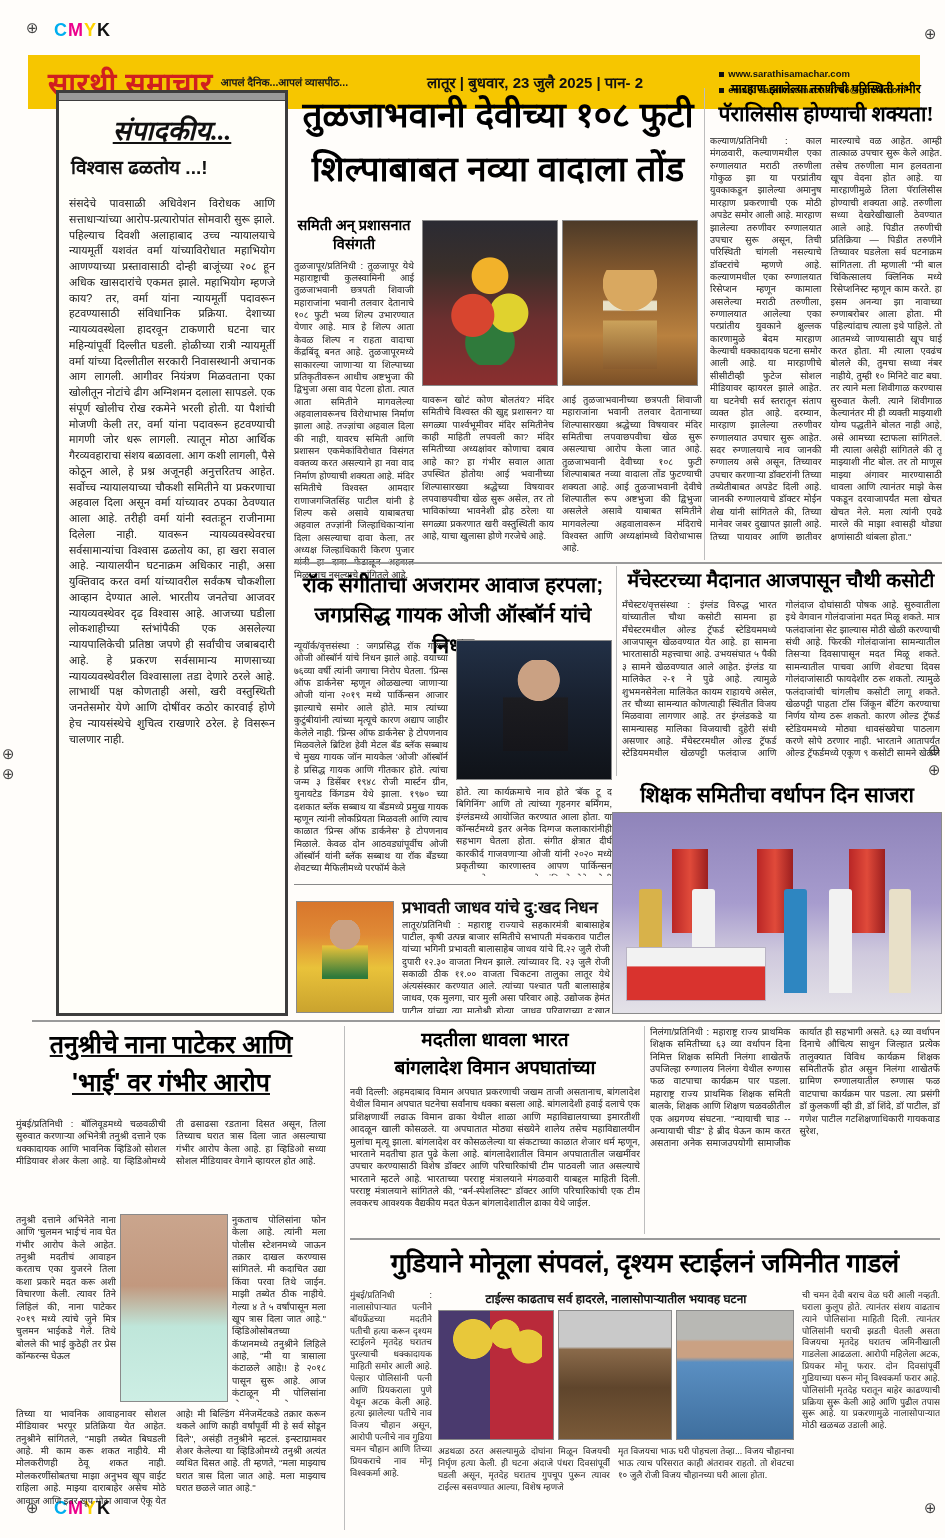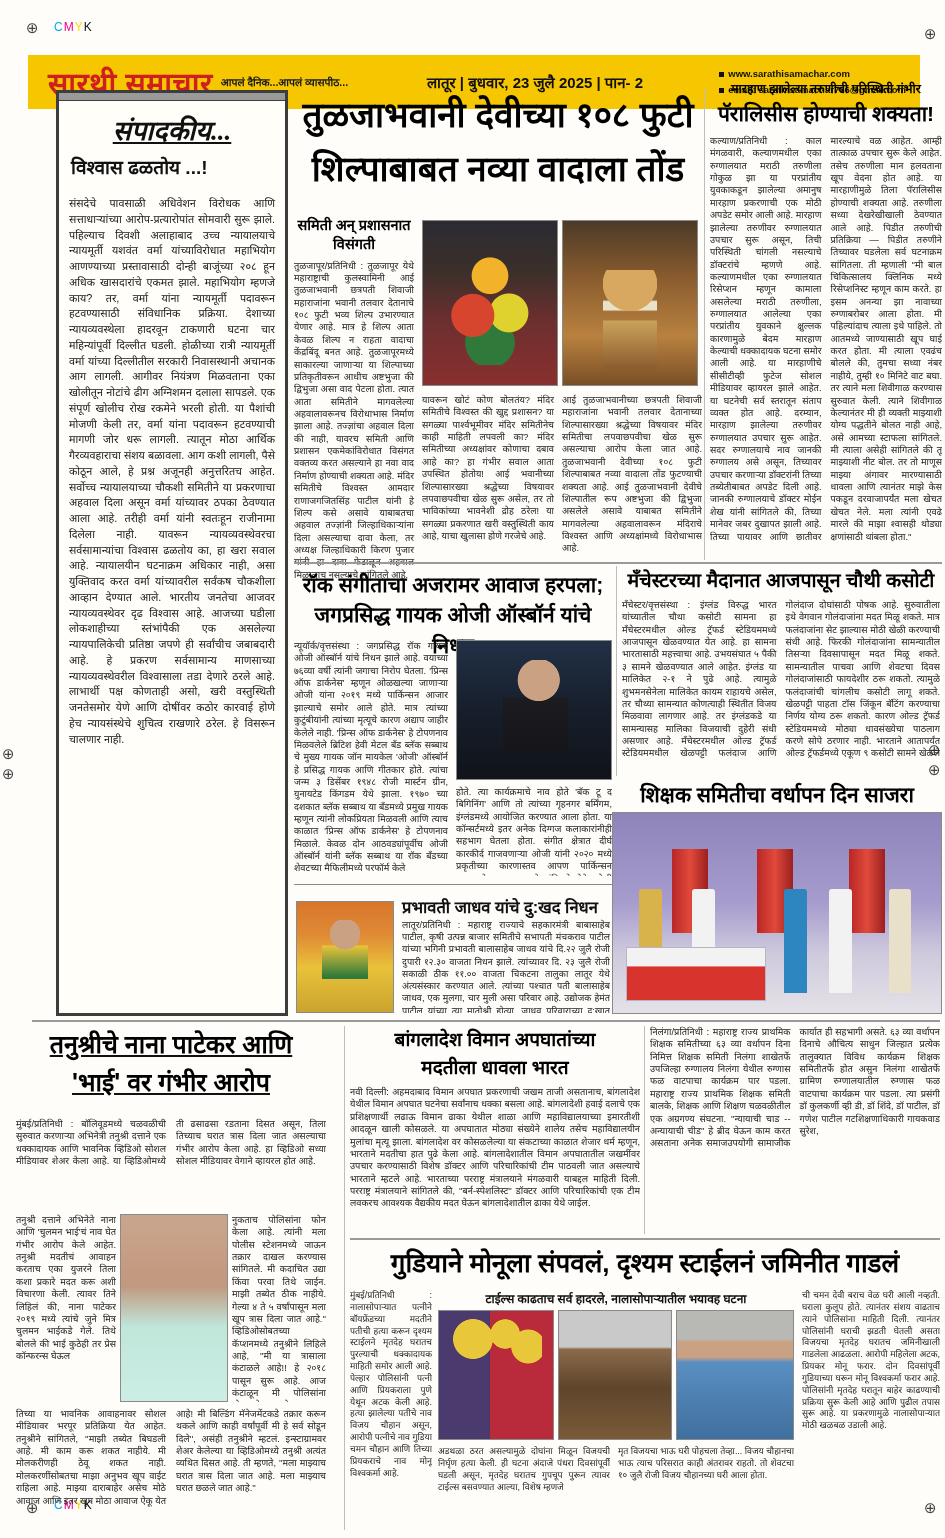--- a/index.html
+++ b/index.html
@@ -1,20 +1,20 @@
 <!DOCTYPE html>
 <html><head>
 <meta charset="utf-8">
 <style>
   html,body{margin:0;padding:0;background:#e9e9e9;}
   .page{position:relative;width:945px;height:1538px;background:#fffdfa;margin:0 auto;
         font-family:"Liberation Sans","DejaVu Sans",sans-serif;color:#111;overflow:hidden;}
   .abs{position:absolute;}
   .reg{font-size:15px;color:#444;line-height:1;}
-  .cmyk{font-weight:400;font-size:12px;letter-spacing:1px;}
+  .cmyk{font-weight:700;font-size:18px;letter-spacing:1px;}
   .cmyk .c{color:#00aeef}.cmyk .m{color:#ec008c}.cmyk .y{color:#ffd400}.cmyk .k{color:#111}
   
   .masthead{left:28px;top:55px;width:892px;height:54px;background:#f6c600;display:flex;align-items:center;}
   .mh-logo{color:#d01f1f;font-size:30px;font-weight:800;padding:0 8px 0 20px;letter-spacing:.5px;}
   .mh-tag{font-size:10.5px;font-weight:600;color:#1a1a1a;width:130px;}
   .mh-date{font-size:15px;font-weight:800;color:#111;flex:1;text-align:center;}
   .mh-contact{font-size:9.5px;font-weight:600;padding-right:14px;line-height:1.7;}
   .mh-contact .b{display:inline-block;width:5px;height:5px;background:#111;margin-right:4px;}
   
   .rule-h{background:#9a9a9a;height:1.5px;}
@@ -108,21 +108,21 @@
     <div class="abs photo ph-deity" style="left:128px;top:132px;width:136px;height:166px;overflow:hidden;"></div>
     <div class="abs photo ph-statue" style="left:268px;top:132px;width:136px;height:166px;overflow:hidden;"></div>
     <div class="abs body-txt" style="left:128px;top:306px;width:132px;height:158px;overflow:hidden;">यावरून खोटं कोण बोलतंय? मंदिर समितीचे विश्वस्त की खुद्द प्रशासन? या सगळ्या पार्श्वभूमीवर मंदिर समितीनेच काही माहिती लपवली का? मंदिर समितीच्या अध्यक्षांवर कोणाचा दबाव आहे का? हा गंभीर सवाल आता उपस्थित होतोय! आई भवानीच्या शिल्पासारख्या श्रद्धेच्या विषयावर लपवाछपवीचा खेळ सुरू असेल, तर तो भाविकांच्या भावनेशी द्रोह ठरेल! या सगळ्या प्रकरणात खरी वस्तुस्थिती काय आहे, याचा खुलासा होणे गरजेचे आहे.</div>
     <div class="abs body-txt" style="left:268px;top:306px;width:140px;height:158px;overflow:hidden;">आई तुळजाभवानीच्या छत्रपती शिवाजी महाराजांना भवानी तलवार देतानाच्या शिल्पासारख्या श्रद्धेच्या विषयावर मंदिर समितीचा लपवाछपवीचा खेळ सुरू असल्याचा आरोप केला जात आहे. तुळजाभवानी देवीच्या १०८ फुटी शिल्पाबाबत नव्या वादाला तोंड फुटण्याची शक्यता आहे. आई तुळजाभवानी देवीचे शिल्पातील रूप अष्टभुजा की द्विभुजा असलेले असावे याबाबत समितीने मागवलेल्या अहवालावरून मंदिराचे विश्वस्त आणि अध्यक्षांमध्ये विरोधाभास आहे.</div>
   </div>
 
   <div class="abs rule-v" style="left:704px;top:88px;height:472px;"></div>
 
   <div class="abs" style="left:710px;top:80px;width:232px;height:480px;">
     <div class="kicker" style="font-size:12.5px;">मारहाण झालेल्या तरुणीची परिस्थिती गंभीर</div>
-    <div class="headline" style="font-size:21px;margin:2px 0 8px 0;">पॅरालिसीस होण्याची शक्यता!</div>
+    <div class="headline" style="font-size:21px;margin:2px 0 8px 0;font-family:Liberation Serif, serif;">पॅरालिसीस होण्याची शक्यता!</div>
     <div class="body-txt" style="column-count:2;column-gap:9px;height:420px;overflow:hidden;">कल्याण/प्रतिनिधी : काल मंगळवारी, कल्याणमधील एका रुग्णालयात मराठी तरुणीला गोकुळ झा या परप्रांतीय युवकाकडून झालेल्या अमानुष मारहाण प्रकरणाची एक मोठी अपडेट समोर आली आहे. मारहाण झालेल्या तरुणीवर रुग्णालयात उपचार सुरू असून, तिची परिस्थिती चांगली नसल्याचे डॉक्टरांचे म्हणणे आहे. कल्याणमधील एका रुग्णालयात रिसेप्शन म्हणून कामाला असलेल्या मराठी तरुणीला, रुग्णालयात आलेल्या एका परप्रांतीय युवकाने क्षुल्लक कारणामुळे बेदम मारहाण केल्याची धक्कादायक घटना समोर आली आहे. या मारहाणीचे सीसीटीव्ही फुटेज सोशल मीडियावर व्हायरल झाले आहेत. या घटनेची सर्व स्तरातून संताप व्यक्त होत आहे. दरम्यान, मारहाण झालेल्या तरुणीवर रुग्णालयात उपचार सुरू आहेत. सदर रुग्णालयाचे नाव जानकी रुग्णालय असे असून, तिच्यावर उपचार करणाऱ्या डॉक्टरांनी तिच्या तब्येतीबाबत अपडेट दिली आहे. जानकी रुग्णालयाचे डॉक्टर मोईन शेख यांनी सांगितले की, तिच्या मानेवर जबर दुखापत झाली आहे. तिच्या पायावर आणि छातीवर मारल्याचे वळ आहेत. आम्ही तात्काळ उपचार सुरू केले आहेत. तसेच तरुणीला मान हलवताना खूप वेदना होत आहे. या मारहाणीमुळे तिला पॅरालिसीस होण्याची शक्यता आहे. तरुणीला सध्या देखरेखीखाली ठेवण्यात आले आहे. पिडीत तरुणीची प्रतिक्रिया — पिडीत तरुणीने तिच्यावर घडलेला सर्व घटनाक्रम सांगितला. ती म्हणाली ''मी बाल चिकित्सालय क्लिनिक मध्ये रिसेप्शनिस्ट म्हणून काम करते. हा इसम अनन्या झा नावाच्या रुग्णाबरोबर आला होता. मी पहिल्यांदाच त्याला इथे पाहिले. तो आतमध्ये जाण्यासाठी खूप घाई करत होता. मी त्याला एवढंच बोलले की, तुमचा सध्या नंबर नाहीये, तुम्ही १० मिनिटे वाट बघा. तर त्याने मला शिवीगाळ करण्यास सुरुवात केली. त्याने शिवीगाळ केल्यानंतर मी ही व्यक्ती माझ्याशी योग्य पद्धतीने बोलत नाही आहे, असे आमच्या स्टाफला सांगितले. मी त्याला असेही सांगितले की तू माझ्याशी नीट बोल. तर तो माणूस माझ्या अंगावर मारण्यासाठी धावला आणि त्यानंतर माझे केस पकडून दरवाजापर्यंत मला खेचत खेचत नेले. मला त्यांनी एवढे मारले की माझा श्वासही थोड्या क्षणांसाठी थांबला होता.''</div>
   </div>
 
   <div class="abs rule-h" style="left:294px;top:562px;width:648px;"></div>
 
   <div class="abs" style="left:294px;top:570px;width:318px;height:308px;">
     <div class="headline" style="font-size:21px;line-height:1.45;">
       <div>रॉक संगीताचा अजरामर आवाज हरपला;</div>
       <div>जगप्रसिद्ध गायक ओजी ऑस्बॉर्न यांचे निधन</div>
     </div>
@@ -170,22 +170,22 @@
     <div class="abs body-txt" style="left:0;top:188px;width:100px;height:188px;overflow:hidden;">तनुश्री दत्ताने अभिनेते नाना आणि 'चुलमन भाई'चं नाव घेत गंभीर आरोप केले आहेत. तनुश्री मदतीचं आवाहन करताच एका युजरने तिला कशा प्रकारे मदत करू अशी विचारणा केली. त्यावर तिने लिहिलं की, नाना पाटेकर २०१९ मध्ये त्यांचे जुने मित्र चुलमन भाईकडे गेले. तिथे बोलले की भाई कुठेही तर प्रेस कॉन्फरन्स घेऊल</div>
     <div class="abs photo ph-tanu" style="left:104px;top:188px;width:108px;height:188px;overflow:hidden;"></div>
     <div class="abs body-txt" style="left:216px;top:188px;width:94px;height:188px;overflow:hidden;">नुकताच पोलिसांना फोन केला आहे. त्यांनी मला पोलीस स्टेशनमध्ये जाऊन तक्रार दाखल करण्यास सांगितले. मी कदाचित उद्या किंवा परवा तिथे जाईन. माझी तब्येत ठीक नाहीये. गेल्या ४ ते ५ वर्षांपासून मला खूप त्रास दिला जात आहे.'' व्हिडिओसोबतच्या कॅप्शनमध्ये तनुश्रीने लिहिले आहे, ''मी या त्रासाला कंटाळले आहे!! हे २०१८ पासून सुरू आहे. आज कंटाळून मी पोलिसांना बोलावले आहे. कृपया कोणीतरी मला मदत करा.''</div>
     <div class="abs body-txt" style="left:0;top:382px;width:310px;height:120px;column-count:2;column-gap:10px;overflow:hidden;">तिच्या या भावनिक आवाहनावर सोशल मीडियावर भरपूर प्रतिक्रिया येत आहेत. तनुश्रीने सांगितले, ''माझी तब्येत बिघडली आहे. मी काम करू शकत नाहीये. मी मोलकरीणही ठेवू शकत नाही. मोलकरणींसोबतचा माझा अनुभव खूप वाईट राहिला आहे. माझ्या दाराबाहेर असेच मोठे आवाज आणि इतर खूप मोठा आवाज ऐकू येत आहे! मी बिल्डिंग मॅनेजमेंटकडे तक्रार करून थकले आणि काही वर्षांपूर्वी मी हे सर्व सोडून दिले'', असंही तनुश्रीने म्हटलं. इन्स्टाग्रामवर शेअर केलेल्या या व्हिडिओमध्ये तनुश्री अत्यंत व्यथित दिसत आहे. ती म्हणते, ''मला माझ्याच घरात त्रास दिला जात आहे. मला माझ्याच घरात छळले जात आहे.''</div>
   </div>
 
   <div class="abs rule-v" style="left:344px;top:1026px;height:504px;"></div>
 
   <div class="abs" style="left:350px;top:1026px;width:290px;height:210px;">
     <div class="headline" style="font-size:19px;line-height:1.45;">
+      <div>मदतीला धावला भारत</div>
       <div>बांगलादेश विमान अपघातांच्या</div>
-      <div>मदतीला धावला भारत</div>
     </div>
     <div class="body-txt" style="margin-top:5px;height:142px;overflow:hidden;">नवी दिल्ली: अहमदाबाद विमान अपघात प्रकरणाची जखम ताजी असतानाच, बांगलादेश येथील विमान अपघात घटनेचा सर्वांनाच धक्का बसला आहे. बांगलादेशी हवाई दलाचे एक प्रशिक्षणार्थी लढाऊ विमान ढाका येथील शाळा आणि महाविद्यालयाच्या इमारतीशी आदळून खाली कोसळले. या अपघातात मोठ्या संख्येने शालेय तसेच महाविद्यालयीन मुलांचा मृत्यू झाला. बांगलादेश वर कोसळलेल्या या संकटाच्या काळात शेजार धर्म म्हणून, भारताने मदतीचा हात पुढे केला आहे. बांगलादेशातील विमान अपघातातील जखमींवर उपचार करण्यासाठी विशेष डॉक्टर आणि परिचारिकांची टीम पाठवली जात असल्याचे भारताने म्हटले आहे. भारताच्या परराष्ट्र मंत्रालयाने मंगळवारी याबद्दल माहिती दिली. परराष्ट्र मंत्रालयाने सांगितले की, ''बर्न-स्पेशलिस्ट'' डॉक्टर आणि परिचारिकांची एक टीम लवकरच आवश्यक वैद्यकीय मदत घेऊन बांगलादेशातील ढाका येथे जाईल.</div>
   </div>
 
   <div class="abs rule-v" style="left:644px;top:1026px;height:208px;"></div>
 
   <div class="abs body-txt" style="left:650px;top:1026px;width:290px;height:206px;column-count:2;column-gap:9px;overflow:hidden;">निलंगा/प्रतिनिधी : महाराष्ट्र राज्य प्राथमिक शिक्षक समितीच्या ६३ व्या वर्धापन दिना निमित्त शिक्षक समिती निलंगा शाखेतर्फे उपजिल्हा रुग्णालय निलंगा येथील रुग्णास फळ वाटपाचा कार्यक्रम पार पडला. महाराष्ट्र राज्य प्राथमिक शिक्षक समिती बालके, शिक्षक आणि शिक्षण चळवळीतील एक अग्रगण्य संघटना. ''न्यायाची चाड --अन्यायाची चीड'' हे ब्रीद घेऊन काम करत असताना अनेक समाजउपयोगी सामाजीक कार्यात ही सहभागी असते. ६३ व्या वर्धापन दिनाचे औचित्य साधुन जिल्हात प्रत्येक तालुक्यात विविध कार्यक्रम शिक्षक समितीतर्फे होत असुन निलंगा शाखेतर्फे ग्रामिण रुग्णालयातील रुग्णास फळ वाटपाचा कार्यक्रम पार पडला. त्या प्रसंगी डॉ कुलकर्णी व्ही डी, डॉ शिंदे, डॉ पाटील, डॉ गणेश पाटील गटशिक्षणाधिकारी गायकवाड सुरेश,</div>
 
   <div class="abs rule-h" style="left:350px;top:1238px;width:590px;"></div>
 

